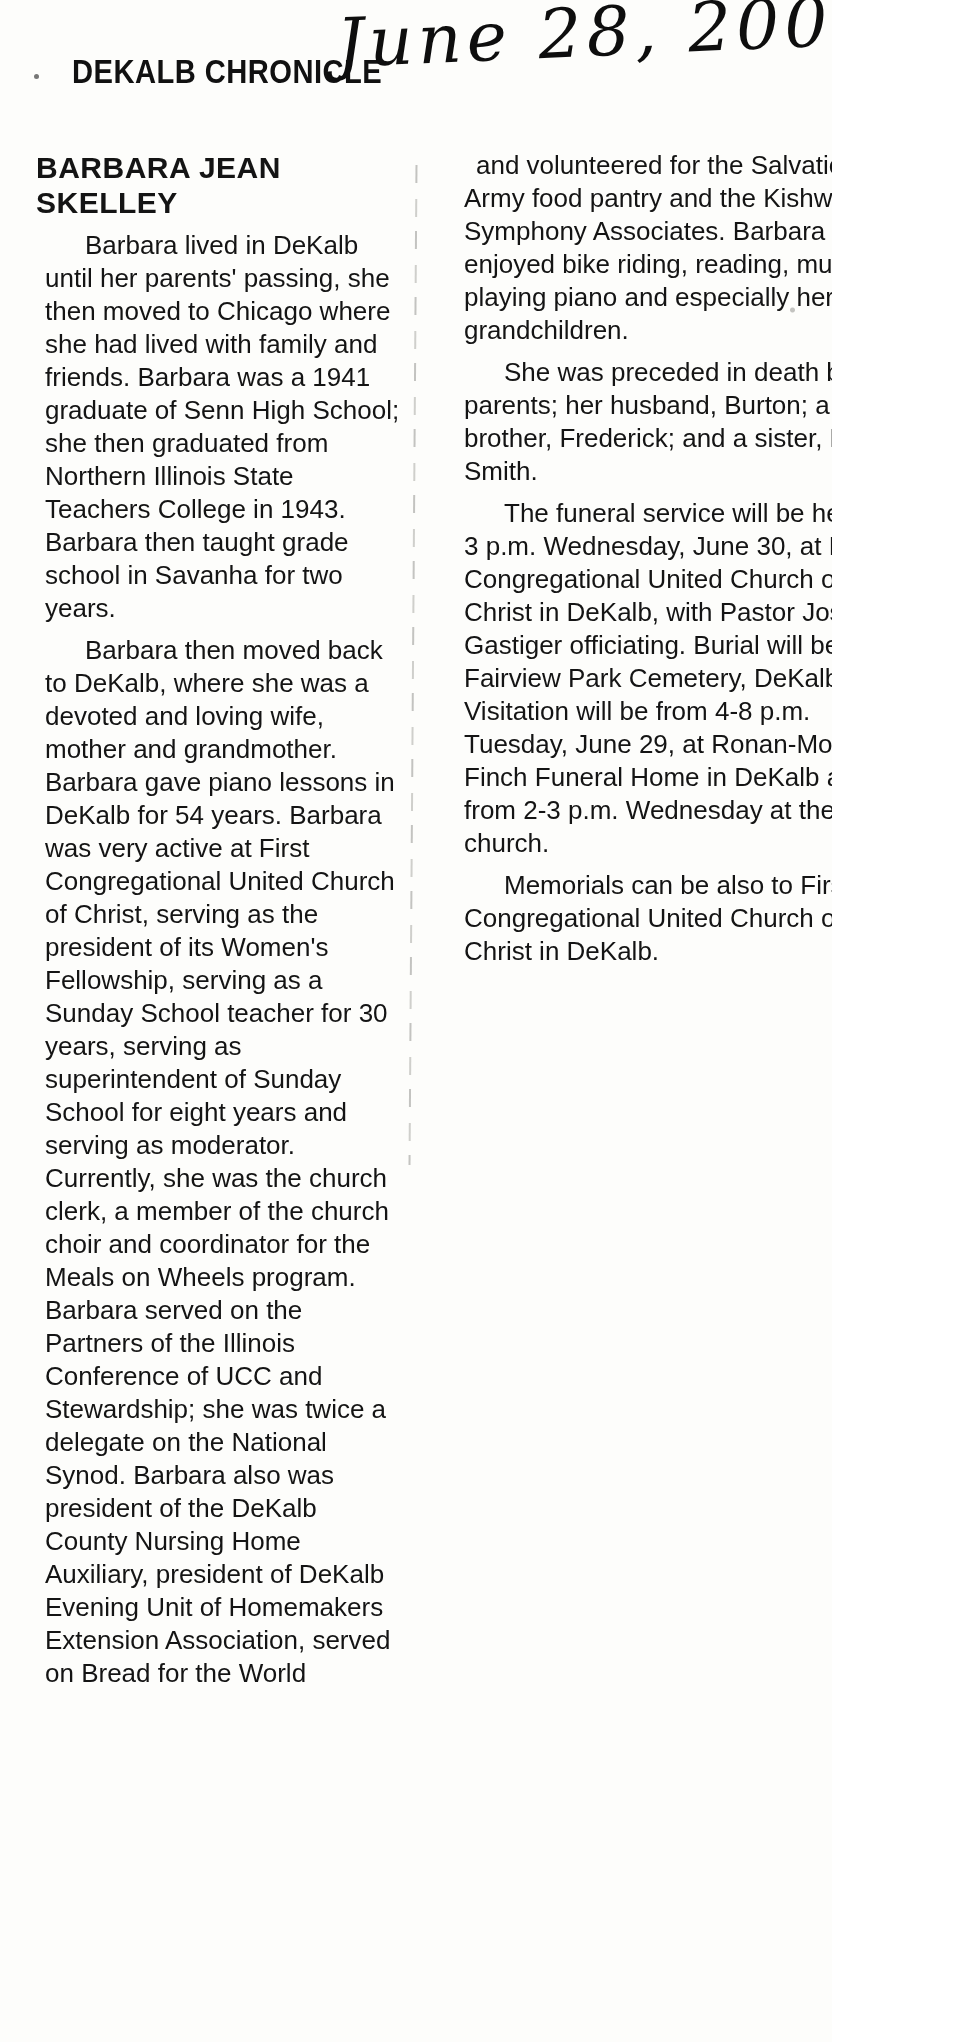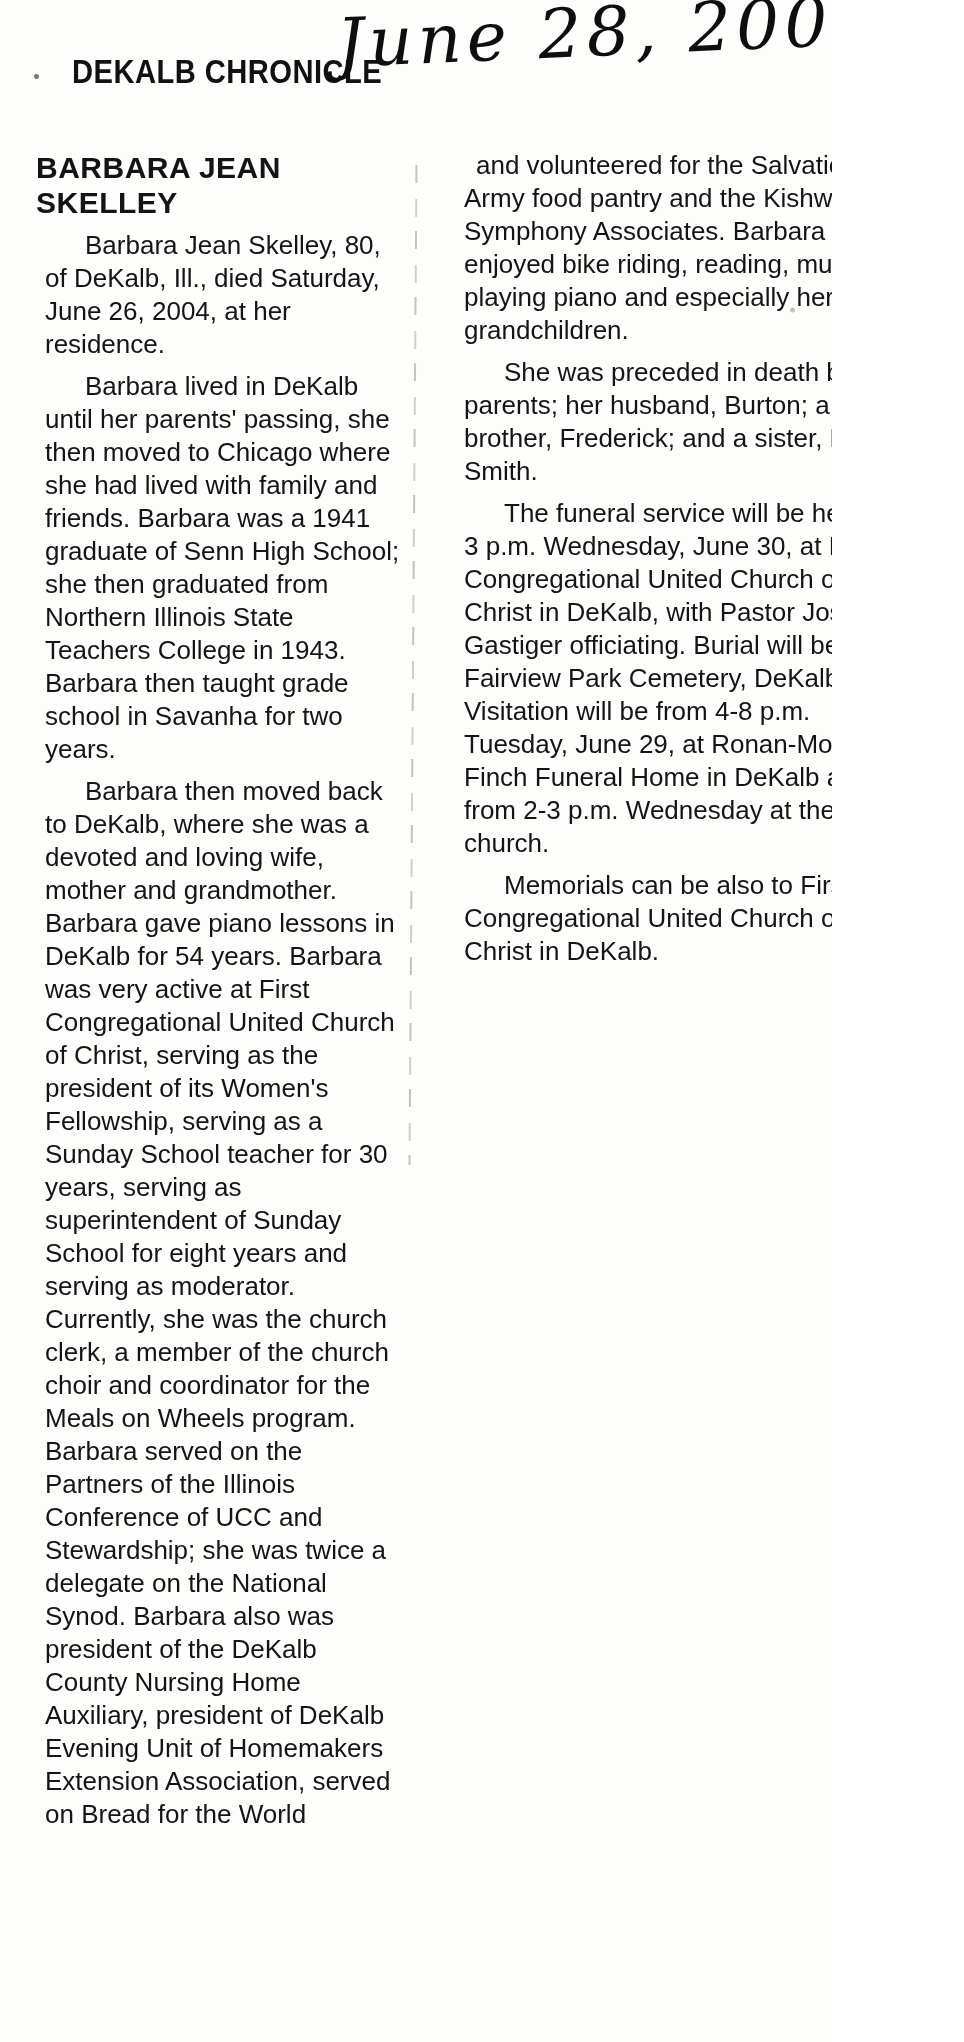--- a/index.html
+++ b/index.html
@@ -128,21 +128,20 @@
   <div class="handwritten">June 28, 2004</div>
 
   <div class="tear tear-mid"></div>
   <div class="tear tear-right"></div>
   <div class="speckle"></div>
   <div class="dash-smudge"></div>
   <div class="ink-dot"></div>
 
   <div class="col col-left">
     <h1 class="headline">BARBARA JEAN SKELLEY</h1>
-    <p class="para">Barbara Jean Skelley, 80, of DeKalb, Ill., died Saturday, June 26, 2004, at her residence.</p>
     <p class="para">Barbara lived in DeKalb until her parents' passing, she then moved to Chicago where she had lived with family and friends. Barbara was a 1941 graduate of Senn High School; she then graduated from Northern Illinois State Teachers College in 1943. Barbara then taught grade school in Savanha for two years.</p>
     <p class="para">Barbara then moved back to DeKalb, where she was a devoted and loving wife, mother and grandmother. Barbara gave piano lessons in DeKalb for 54 years. Barbara was very active at First Congregational United Church of Christ, serving as the president of its Women's Fellowship, serving as a Sunday School teacher for 30 years, serving as superintendent of Sunday School for eight years and serving as moderator. Currently, she was the church clerk, a member of the church choir and coordinator for the Meals on Wheels program. Barbara served on the Partners of the Illinois Conference of UCC and Stewardship; she was twice a delegate on the National Synod. Barbara also was president of the DeKalb County Nursing Home Auxiliary, president of DeKalb Evening Unit of Homemakers Extension Association, served on Bread for the World</p>
   </div>
 
   <div class="col col-right">
     <p class="para no-indent">and volunteered for the Salvation Army food pantry and the Kishwaukee Symphony Associates. Barbara enjoyed bike riding, reading, music, playing piano and especially her grandchildren.</p>
     <p class="para">She was preceded in death by her parents; her husband, Burton; a brother, Frederick; and a sister, Helen Smith.</p>
     <p class="para">The funeral service will be held at 3 p.m. Wednesday, June 30, at First Congregational United Church of Christ in DeKalb, with Pastor Joseph Gastiger officiating. Burial will be at Fairview Park Cemetery, DeKalb. Visitation will be from 4-8 p.m. Tuesday, June 29, at Ronan-Moore-Finch Funeral Home in DeKalb and from 2-3 p.m. Wednesday at the church.</p>
     <p class="para">Memorials can be also to First Congregational United Church of Christ in DeKalb.</p>
   </div>

